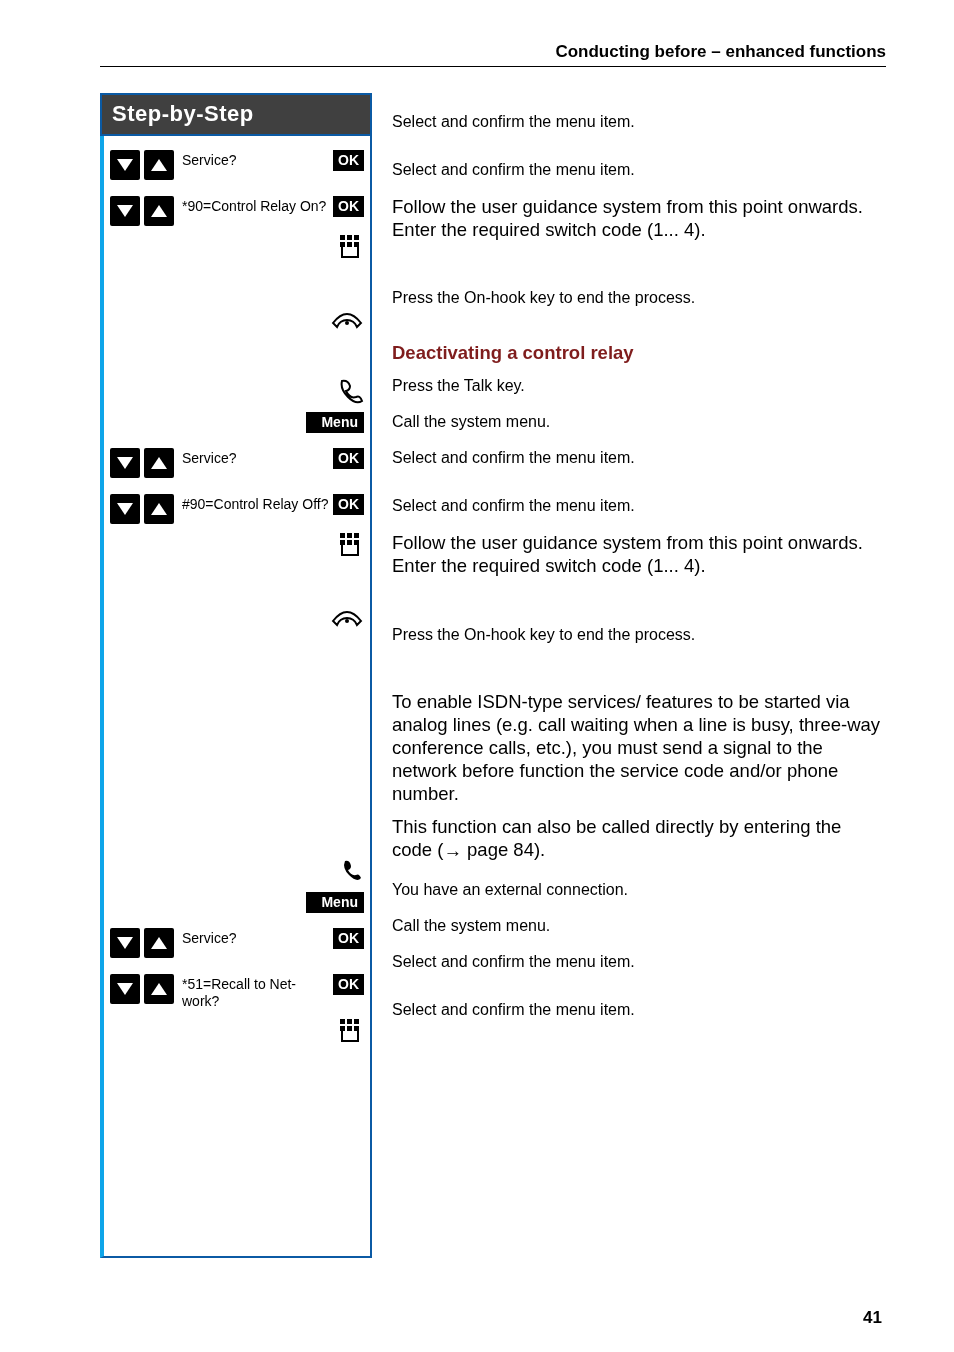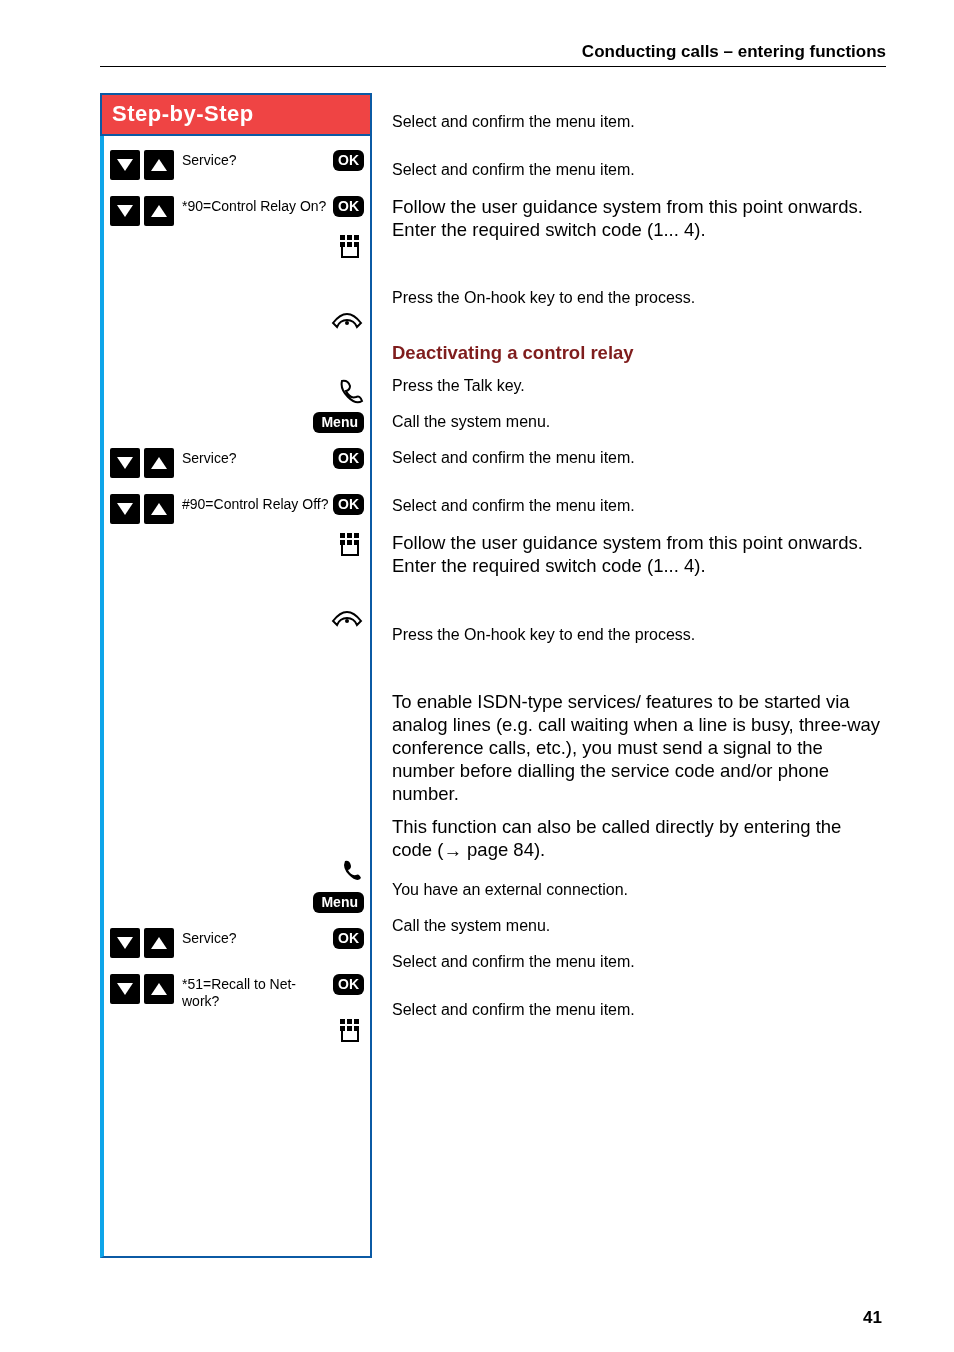--- a/index.html
+++ b/index.html
@@ -24,21 +24,21 @@
     border: none;
     border-top: 1.5px solid #000;
     margin: 0 0 26px 0;
   }
 
   .layout { display: flex; gap: 20px; }
   .col-left { width: 272px; flex: 0 0 272px; }
   .col-right { flex: 1; }
 
   .sbs-title {
-    background: #ef4444;
+    background: #404040;
     color: #fff;
     font-weight: 700;
     font-size: 22px;
     font-family: "Arial Narrow", Arial, sans-serif;
     letter-spacing: 0.5px;
     padding: 6px 10px 7px 10px;
     border: 2px solid #0b5aa4;
   }
   .sbs-frame {
     border-left: 4px solid #0ea5e9;
@@ -69,26 +69,26 @@
 
   .display {
     flex: 1;
     font-size: 14px;
     line-height: 1.2;
     padding: 2px 0 0 8px;
   }
 
   .ok-badge, .menu-badge {
     background: #000; color: #fff; font-weight: 700;
-    font-size: 14px; padding: 2px 5px 3px 5px; border-radius: 6px;
+    font-size: 14px; padding: 2px 5px 3px 5px; border-radius: 0;
     align-self: flex-start;
     flex: 0 0 auto;
     margin-top: 0;
   }
-  .menu-badge { font-size: 14px; padding: 2px 6px 3px 8px; }
+  .menu-badge { font-size: 14px; padding: 2px 6px 3px 15px; }
 
   .icon-right {
     min-height: 30px;
     display: flex;
     justify-content: flex-end;
     align-items: center;
     margin-bottom: 6px;
   }
   .icon-right svg { display: block; }
 
@@ -131,21 +131,21 @@
     position: absolute;
     right: 72px;
     bottom: 24px;
     font-weight: 700;
     font-size: 17px;
   }
 </style>
 </head>
 <body>
 
-<div class="header-right">Conducting calls – entering functions</div>
+<div class="header-right">Conducting before – enhanced functions</div>
 <hr class="hr">
 
 <div class="layout">
 
   <div class="col-left">
     <div class="sbs-title">Step-by-Step</div>
     <div class="sbs-frame">
 
       <div class="spacer-sm"></div>
 
@@ -336,21 +336,21 @@
     <div style="height:12px;"></div>
     <p class="instr">Select and confirm the menu item.</p>
     <div style="height:4px;"></div>
     <p class="instr-block">Follow the user guidance system from this point onwards. Enter the required switch code (1... 4).</p>
 
     <div style="height:36px;"></div>
     <p class="instr">Press the On-hook key to end the process.</p>
 
     <div style="height:34px;"></div>
 
-    <p class="instr-block" style="margin-bottom:10px;">To enable ISDN-type services/ features to be started via analog lines (e.g. call waiting when a line is busy, three-way conference calls, etc.), you must send a signal to the number before dialling the service code and/or phone number.</p>
+    <p class="instr-block" style="margin-bottom:10px;">To enable ISDN-type services/ features to be started via analog lines (e.g. call waiting when a line is busy, three-way conference calls, etc.), you must send a signal to the network before function the service code and/or phone number.</p>
 
     <p class="instr-block">
       <span>This function can also be called directly by entering the code (</span><span class="link-arrow">→</span>&nbsp;<span>page 84</span><span>).</span>
     </p>
 
     <div style="height:8px;"></div>
     <p class="instr">You have an external connection.</p>
     <p class="instr">Call the system menu.</p>
     <p class="instr">Select and confirm the menu item.</p>
     <div style="height:12px;"></div>

